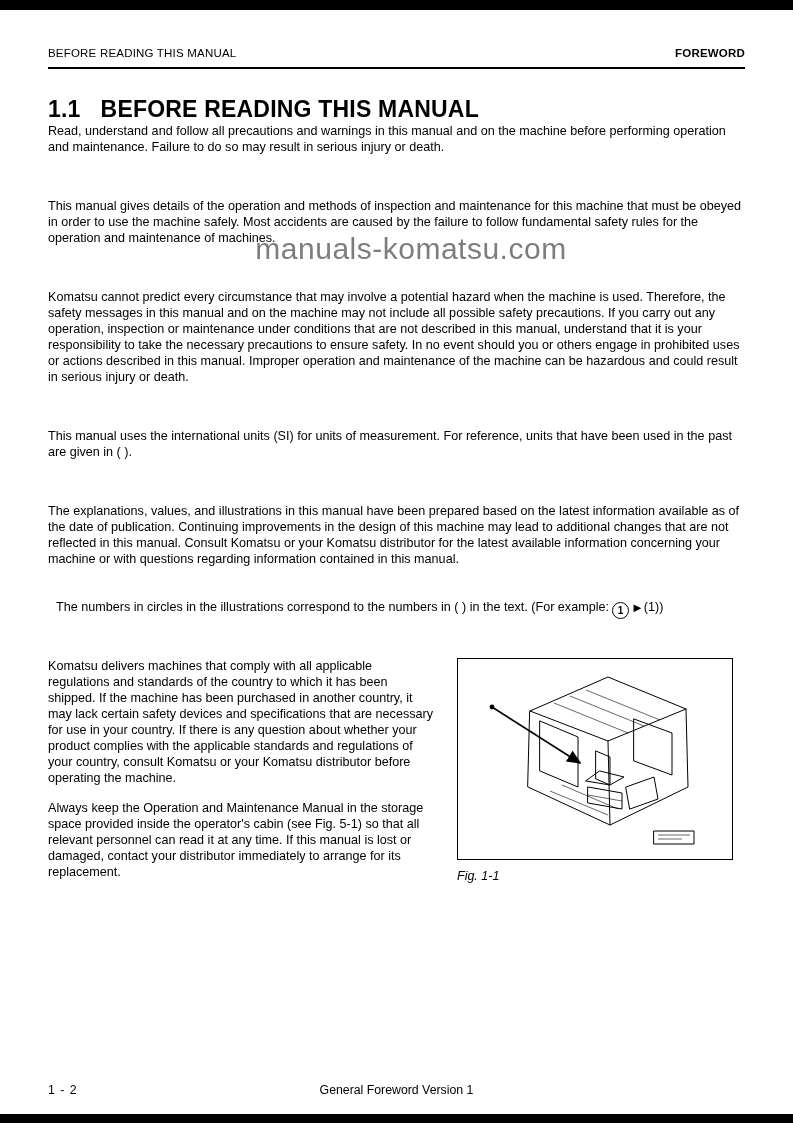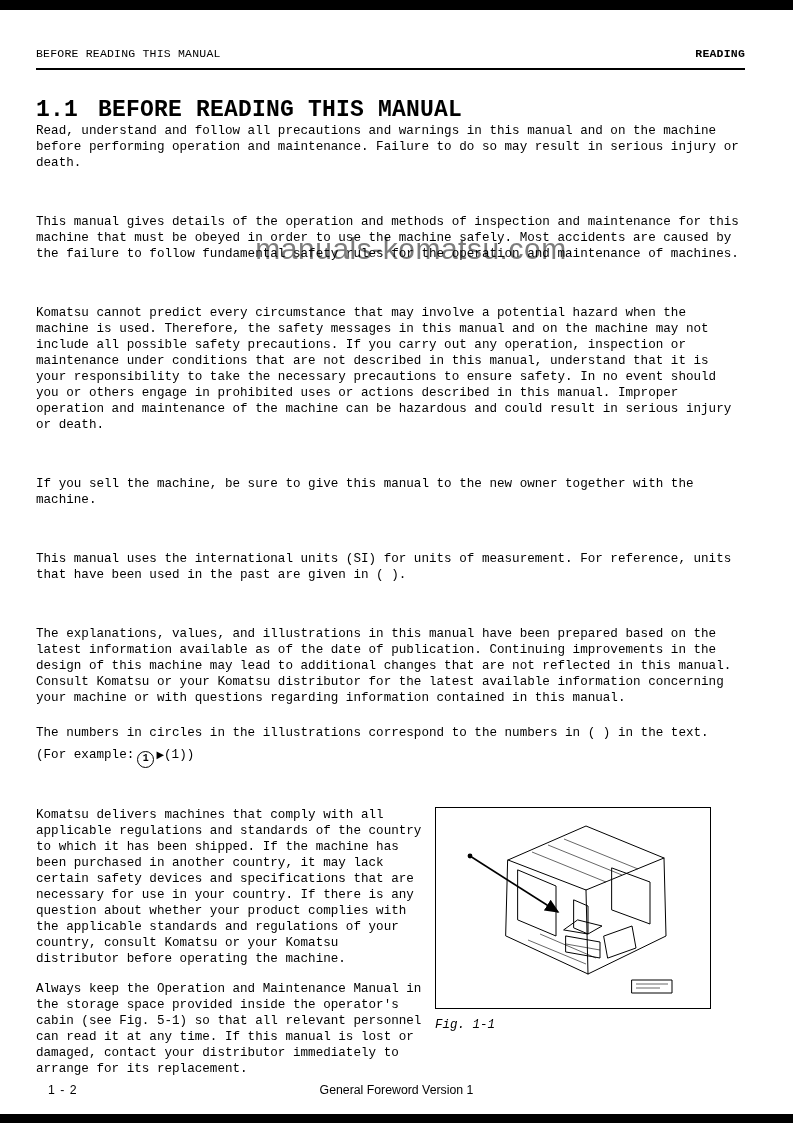--- a/index.html
+++ b/index.html
@@ -8,21 +8,21 @@
     width:793px; height:1123px;
     margin:0 auto;
     background:#ffffff;
     font-family:"Liberation Sans", sans-serif;
     color:#000;
     overflow:hidden;
   }
   .bar-top  { position:absolute; top:0; left:0; right:0; height:10px; background:#000; }
   .bar-bottom { position:absolute; bottom:0; left:0; right:0; height:9px; background:#000; }
 
-  .content { position:absolute; top:10px; left:36px; right:48px;font-family:Liberation Mono, monospace; }
+  .content { position:absolute; top:10px; left:48px; right:48px; }
 
   .header {
     display:flex; justify-content:space-between; align-items:baseline;
     margin-top:37px;
     font-size:11.5px; letter-spacing:0.2px;
   }
   .header .right { font-weight:bold; }
   .header-rule { border:0; border-top:2px solid #000; margin:8px 0 0 0; }
 
   .section-title {
@@ -30,38 +30,38 @@
     font-size:23px; font-weight:bold; letter-spacing:0.2px;
     display:flex; gap:20px;
   }
 
   .para {
     font-size:12.6px; line-height:16px;
     margin:0 0 43px 0;
     text-align:left;
   }
   .para.first { margin-top:27px; }
-  .para.tight { margin-bottom:16px; }
+  .para.tight { margin-bottom:32px; }
 
   .example-line {
-    font-size:12.6px; line-height:22px;
-    margin:0 0 39px 0;
+    font-size:12.6px; line-height:17px;
+    margin:0 0 39px 8px;
     white-space:normal;
   }
   .circled-num {
     display:inline-flex; align-items:center; justify-content:center;
     width:15px; height:15px;
     border:1.6px solid #000; border-radius:50%;
     font-size:10px; font-weight:bold;
     vertical-align:-3px;
     margin:0 2px 0 3px;
   }
   .arrow-glyph { font-size:13px; vertical-align:-1px; letter-spacing:0; }
 
-  .two-col { display:flex; gap:13px; align-items:flex-start; }
+  .two-col { display:flex; gap:23px; align-items:flex-start; }
   .left-col { width:386px; flex:0 0 386px; }
   .left-col .para { margin-bottom:14px; }
   .left-col .para:last-child { margin-bottom:0; }
 
   .figure-wrap { flex:1; }
   .figure-box {
     width:276px; height:202px;
     border:1px solid #000;
     box-sizing:border-box;
     background:#fff;
@@ -98,33 +98,32 @@
 <div class="page">
   <div class="bar-top"></div>
   <div class="bar-bottom"></div>
 
   <div class="watermark">manuals-komatsu.com</div>
 
   <div class="content">
 
     <div class="header">
       <span class="left">BEFORE READING THIS MANUAL</span>
-      <span class="right">READING</span>
+      <span class="right">FOREWORD</span>
     </div>
     <hr class="header-rule">
 
     <div class="section-title">
       <span>1.1</span>
       <span>BEFORE READING THIS MANUAL</span>
     </div>
 
     <p class="para">Read, understand and follow all precautions and warnings in this manual and on the machine before performing operation and maintenance. Failure to do so may result in serious injury or death.</p>
     <p class="para first">This manual gives details of the operation and methods of inspection and maintenance for this machine that must be obeyed in order to use the machine safely. Most accidents are caused by the failure to follow fundamental safety rules for the operation and maintenance of machines.</p>
     <p class="para">Komatsu cannot predict every circumstance that may involve a potential hazard when the machine is used. Therefore, the safety messages in this manual and on the machine may not include all possible safety precautions. If you carry out any operation, inspection or maintenance under conditions that are not described in this manual, understand that it is your responsibility to take the necessary precautions to ensure safety. In no event should you or others engage in prohibited uses or actions described in this manual. Improper operation and maintenance of the machine can be hazardous and could result in serious injury or death.</p>
-    <p class="para">If you sell the machine, be sure to give this manual to the new owner together with the machine.</p>
     <p class="para">This manual uses the international units (SI) for units of measurement. For reference, units that have been used in the past are given in ( ).</p>
     <p class="para tight">The explanations, values, and illustrations in this manual have been prepared based on the latest information available as of the date of publication. Continuing improvements in the design of this machine may lead to additional changes that are not reflected in this manual. Consult Komatsu or your Komatsu distributor for the latest available information concerning your machine or with questions regarding information contained in this manual.</p>
 
     <p class="example-line"><span>The numbers in circles in the illustrations correspond to the numbers in ( ) in the text. (For example:</span><span class="circled-num">1</span><span class="arrow-glyph">►</span><span>(1))</span></p>
 
     <div class="two-col">
       <div class="left-col">
         <p class="para">Komatsu delivers machines that comply with all applicable regulations and standards of the country to which it has been shipped. If the machine has been purchased in another country, it may lack certain safety devices and specifications that are necessary for use in your country. If there is any question about whether your product complies with the applicable standards and regulations of your country, consult Komatsu or your Komatsu distributor before operating the machine.</p>
         <p class="para">Always keep the Operation and Maintenance Manual in the storage space provided inside the operator's cabin (see Fig. 5-1) so that all relevant personnel can read it at any time. If this manual is lost or damaged, contact your distributor immediately to arrange for its replacement.</p>
       </div>

